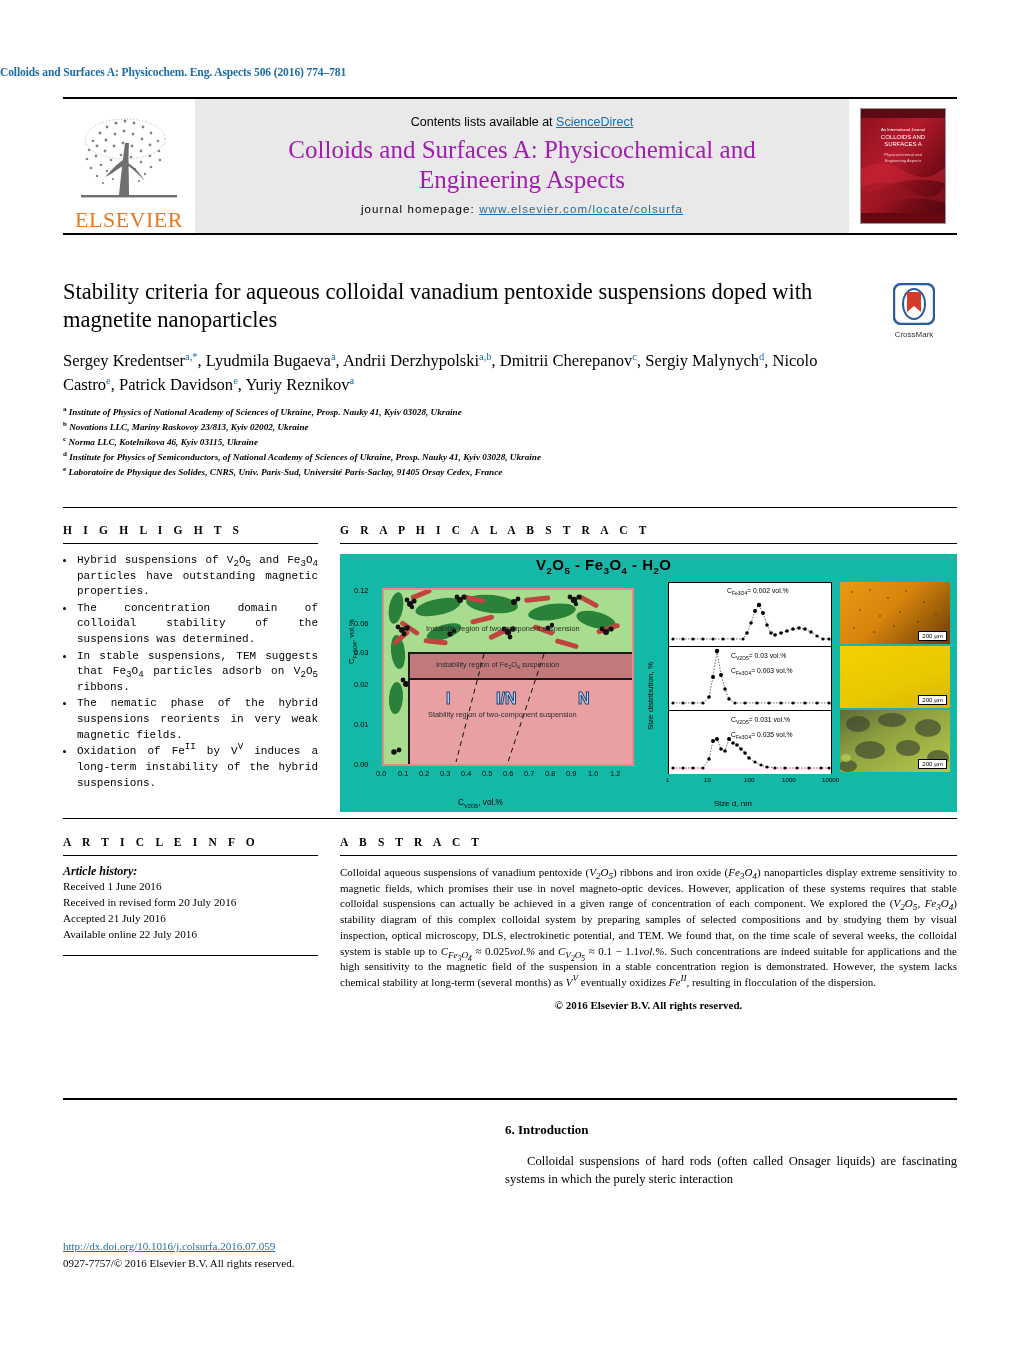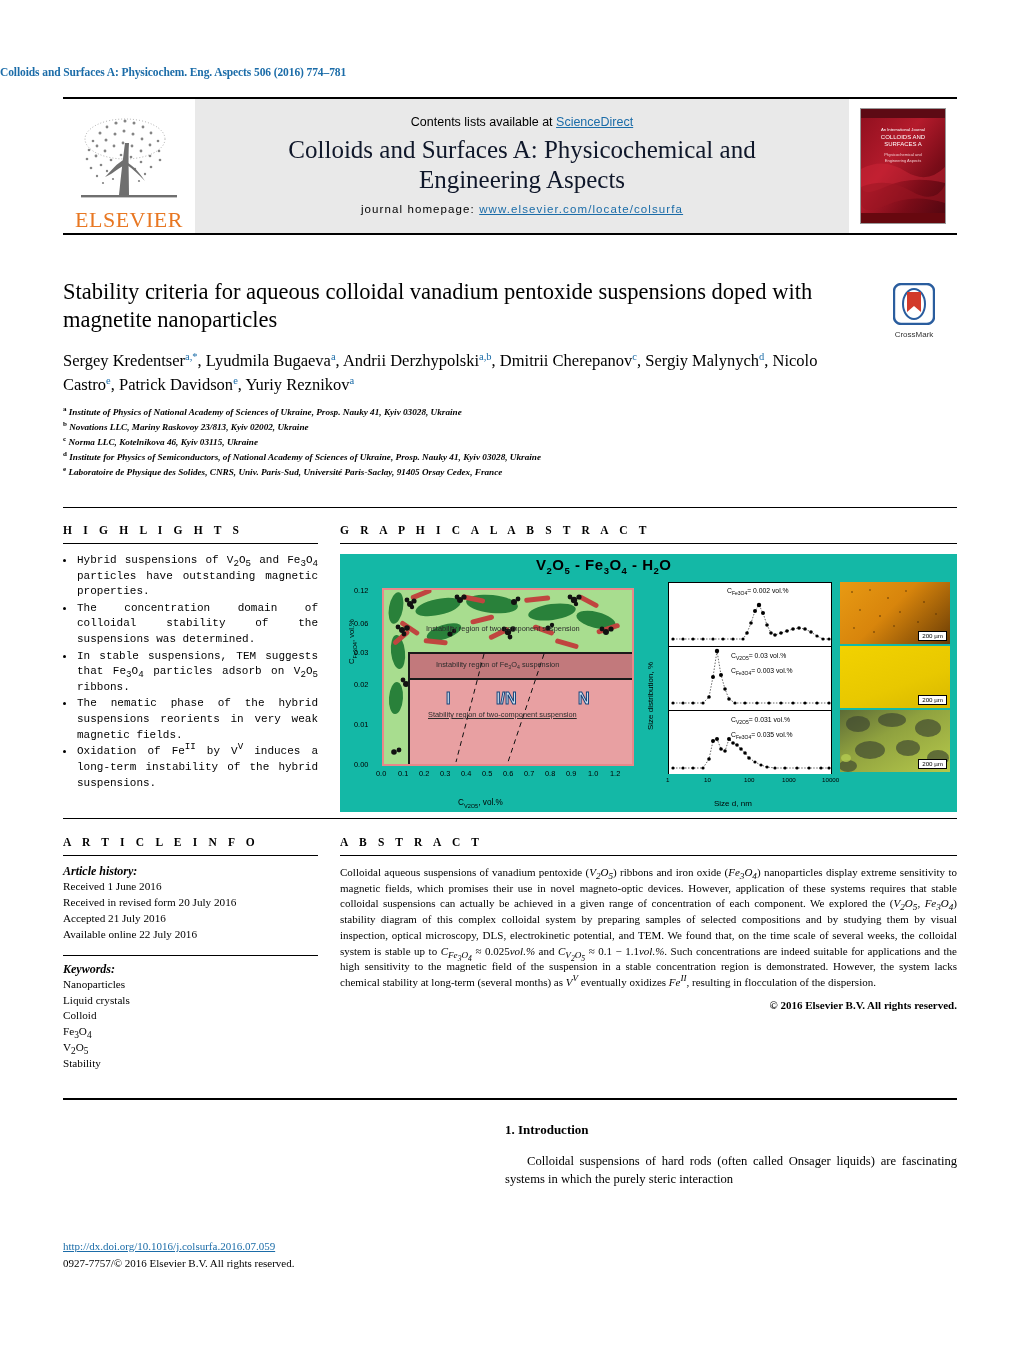--- a/index.html
+++ b/index.html
@@ -86,21 +86,21 @@
     margin-bottom: 6px;
   }
   .contents-line .sd {
     color: #1b6ca8;
   }
   .journal-title {
     font-family: "Liberation Serif", serif;
     font-size: 25px;
     line-height: 1.2;
     text-align: center;
-    color: #0f172a;
+    color: #a21caf;
     margin: 0 0 8px 0;
   }
   .homepage-line {
     font-family: "Liberation Sans", sans-serif;
     font-size: 11.5px;
     letter-spacing: 1.1px;
     color: #000;
   }
   .homepage-line .url { color: #1b6ca8; }
   .cover-block {
@@ -239,21 +239,21 @@
   
   .abstract-body {
     margin-top: 9px;
     font-family: "Liberation Serif", serif;
     font-size: 11px;
     line-height: 1.43;
     text-align: justify;
   }
   .abstract-body .copyright {
     display: block;
-    text-align: right;
+    text-align: center;
     margin-top: 7px;
     font-weight: bold;
   }
   em.v { font-style: italic; }
 
   
   .ga-figure {
     margin-top: 10px;
     width: 617px;
     height: 258px;
@@ -756,21 +756,21 @@
           <div class="pd-stable"></div>
           <div class="pd-fe-band"></div>
 
           <svg width="248" height="174" viewBox="0 0 248 174" style="position:absolute;left:0;top:0;pointer-events:none;">
             <line x1="100" y1="64" x2="72" y2="172" stroke="#111" stroke-width="1" stroke-dasharray="5 4"></line>
             <line x1="160" y1="64" x2="124" y2="172" stroke="#111" stroke-width="1" stroke-dasharray="5 4"></line>
           </svg>
 
           <div class="pd-text" style="left:42px; top:34px;">Instability region of two-component suspension</div>
           <div class="pd-text" style="left:52px; top:70px;">Instability region of Fe<sub>3</sub>O<sub>4</sub> suspension</div>
-          <div class="pd-text" style="left:44px; top:120px;text-decoration:underline;">Stability region of two-component suspension</div>
+          <div class="pd-text" style="left:44px; top:120px;">Stability region of two-component suspension</div>
 
           <div class="pd-phase" style="left:62px; top:100px;">I</div>
           <div class="pd-phase" style="left:112px; top:100px;">I/N</div>
           <div class="pd-phase" style="left:194px; top:100px;">N</div>
         </div>
 
         <div class="pd-xtick" style="left:28px;  top:183px;">0.0</div>
         <div class="pd-xtick" style="left:50px;  top:183px;">0.1</div>
         <div class="pd-xtick" style="left:71px;  top:183px;">0.2</div>
         <div class="pd-xtick" style="left:92px;  top:183px;">0.3</div>
@@ -956,43 +956,32 @@
     <div class="ai-group">
       <div class="ai-label">Article history:</div>
       <div id="history-lines">
           <div class="ai-line">Received 1 June 2016</div>
           <div class="ai-line">Received in revised form 20 July 2016</div>
           <div class="ai-line">Accepted 21 July 2016</div>
           <div class="ai-line">Available online 22 July 2016</div>
         </div>
     </div>
     <div class="ai-rule"></div>
-    <div class="ai-group" style="margin-top:0;">
-      <div class="ai-label">Keywords:</div>
-      <div id="keyword-lines">
-          <div class="ai-line">Nanoparticles</div>
-          <div class="ai-line">Liquid crystals</div>
-          <div class="ai-line">Colloid</div>
-          <div class="ai-line">Fe<sub>3</sub>O<sub>4</sub></div>
-          <div class="ai-line">V<sub>2</sub>O<sub>5</sub></div>
-          <div class="ai-line">Stability</div>
-        </div>
-    </div>
   </div>
 
   <div class="col-right" style="top:836px;">
     <div class="sec-head">A B S T R A C T</div>
     <div class="sec-rule"></div>
     <div class="abstract-body" id="abstract-body">Colloidal aqueous suspensions of vanadium pentoxide (<em class="v">V<sub>2</sub>O<sub>5</sub></em>) ribbons and iron oxide (<em class="v">Fe<sub>3</sub>O<sub>4</sub></em>) nanoparticles display extreme sensitivity to magnetic fields, which promises their use in novel magneto-optic devices. However, application of these systems requires that stable colloidal suspensions can actually be achieved in a given range of concentration of each component. We explored the (<em class="v">V<sub>2</sub>O<sub>5</sub></em>, <em class="v">Fe<sub>3</sub>O<sub>4</sub></em>) stability diagram of this complex colloidal system by preparing samples of selected compositions and by studying them by visual inspection, optical microscopy, DLS, electrokinetic potential, and TEM. We found that, on the time scale of several weeks, the colloidal system is stable up to <em class="v">C<sub>Fe<sub>3</sub>O<sub>4</sub></sub></em> ≈ 0.025<em>vol.%</em> and <em class="v">C<sub>V<sub>2</sub>O<sub>5</sub></sub></em> ≈ 0.1 − 1.1<em>vol.%</em>. Such concentrations are indeed suitable for applications and the high sensitivity to the magnetic field of the suspension in a stable concentration region is demonstrated. However, the system lacks chemical stability at long-term (several months) as <em class="v">V<sup>V</sup></em> eventually oxidizes <em class="v">Fe<sup>II</sup></em>, resulting in flocculation of the dispersion.<span class="copyright">© 2016 Elsevier B.V. All rights reserved.</span></div>
   </div>
 
   <div class="rule-full" style="top:1098px; border-top:2px solid #000;"></div>
 
   <div class="intro-block">
-    <div class="intro-head">1.  Introduction</div>
+    <div class="intro-head">6.  Introduction</div>
     <div class="intro-para">Colloidal suspensions of hard rods (often called Onsager liquids) are fascinating systems in which the purely steric interaction</div>
   </div>
 
 
   <div class="doi-block">
     <a class="doi-link" href="#">http://dx.doi.org/10.1016/j.colsurfa.2016.07.059</a>
     <div>0927-7757/© 2016 Elsevier B.V. All rights reserved.</div>
   </div>
 
 </div>

